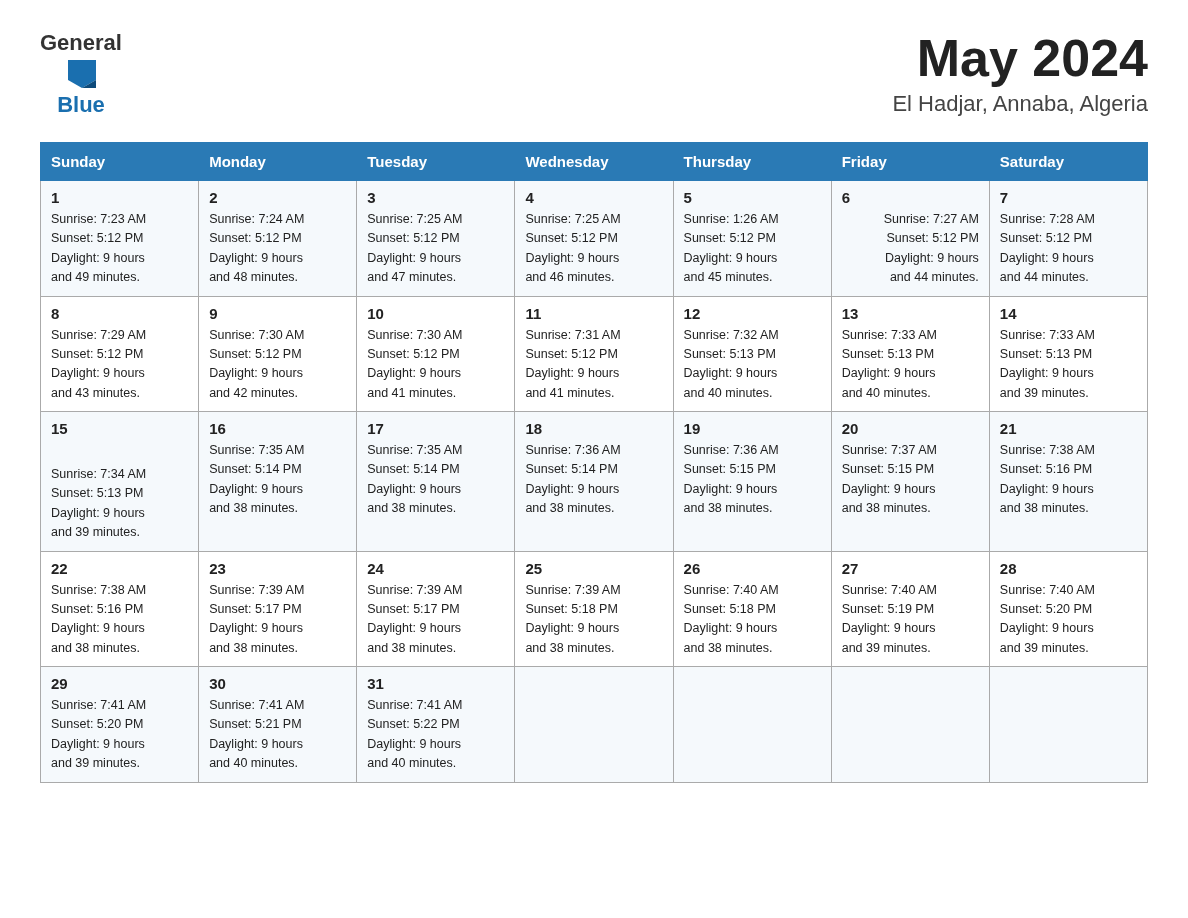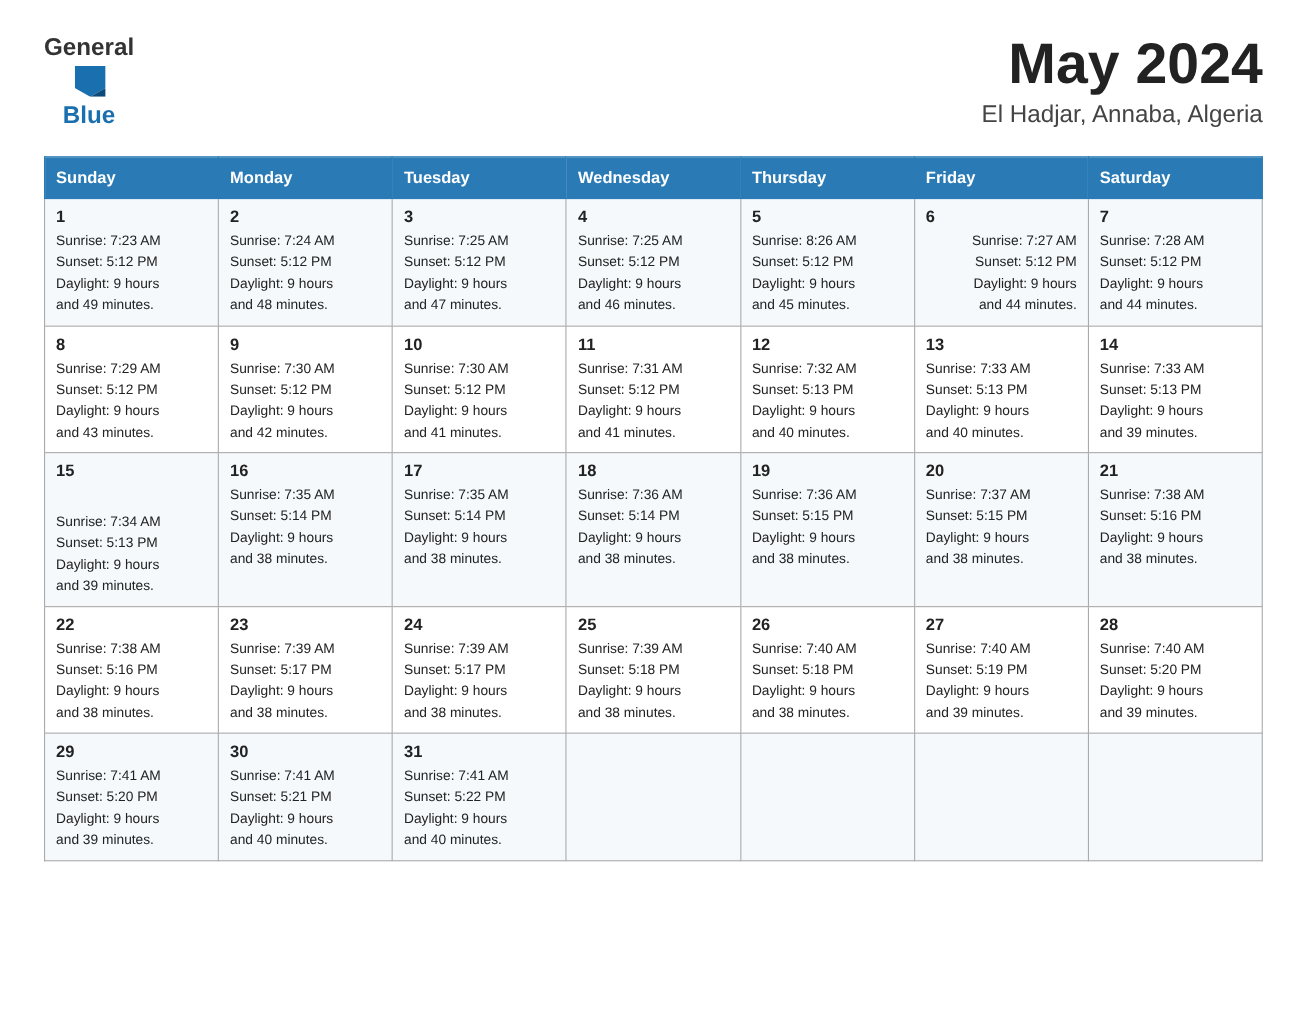--- a/index.html
+++ b/index.html
@@ -150,21 +150,21 @@
         </td>
         <td>
           <span class="day-number">4</span>
           <div class="day-info" style="white-space: pre-line;">Sunrise: 7:25 AM
 Sunset: 5:12 PM
 Daylight: 9 hours
 and 46 minutes.</div>
         </td>
         <td>
           <span class="day-number">5</span>
-          <div class="day-info" style="white-space: pre-line;">Sunrise: 8:26 AM
+          <div class="day-info" style="white-space: pre-line;">Sunrise: 1:26 AM
 Sunset: 5:12 PM
 Daylight: 9 hours
 and 45 minutes.</div>
         </td>
         <td>
           <span class="day-number">6</span>
           <div class="day-info" style="white-space: pre-line; text-align: right;">Sunrise: 7:27 AM
 Sunset: 5:12 PM
 Daylight: 9 hours
 and 44 minutes.</div>

